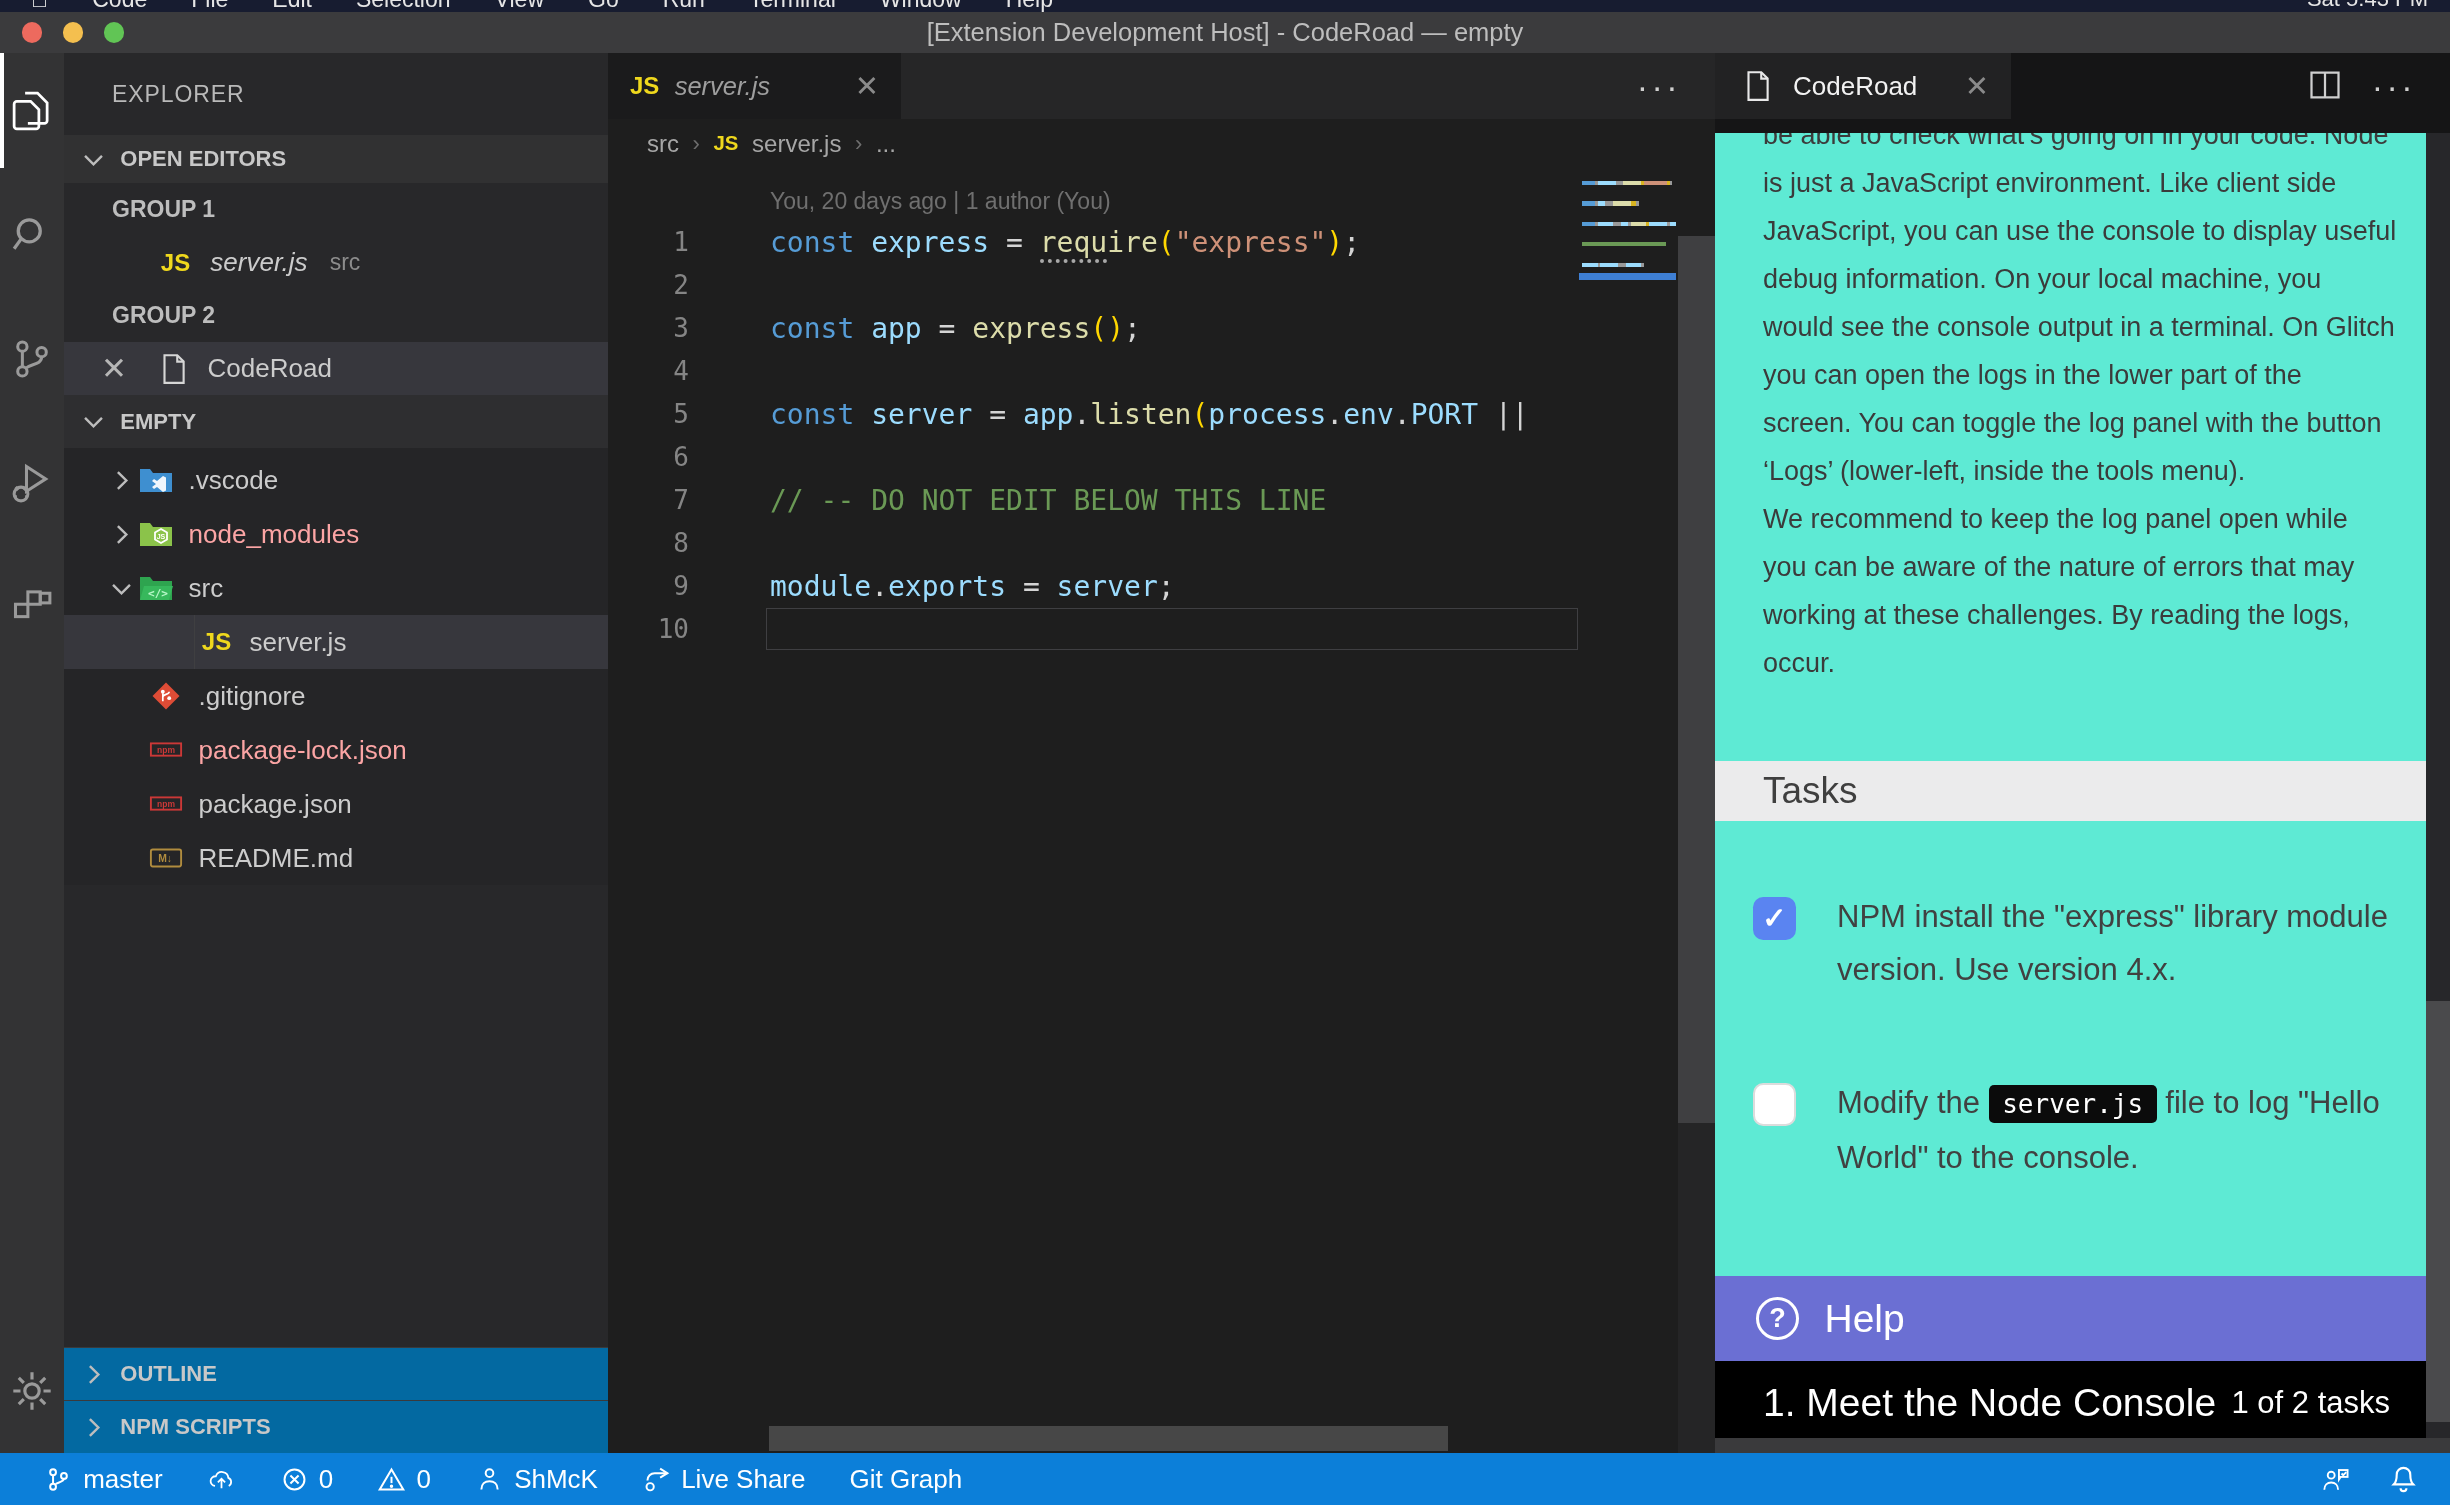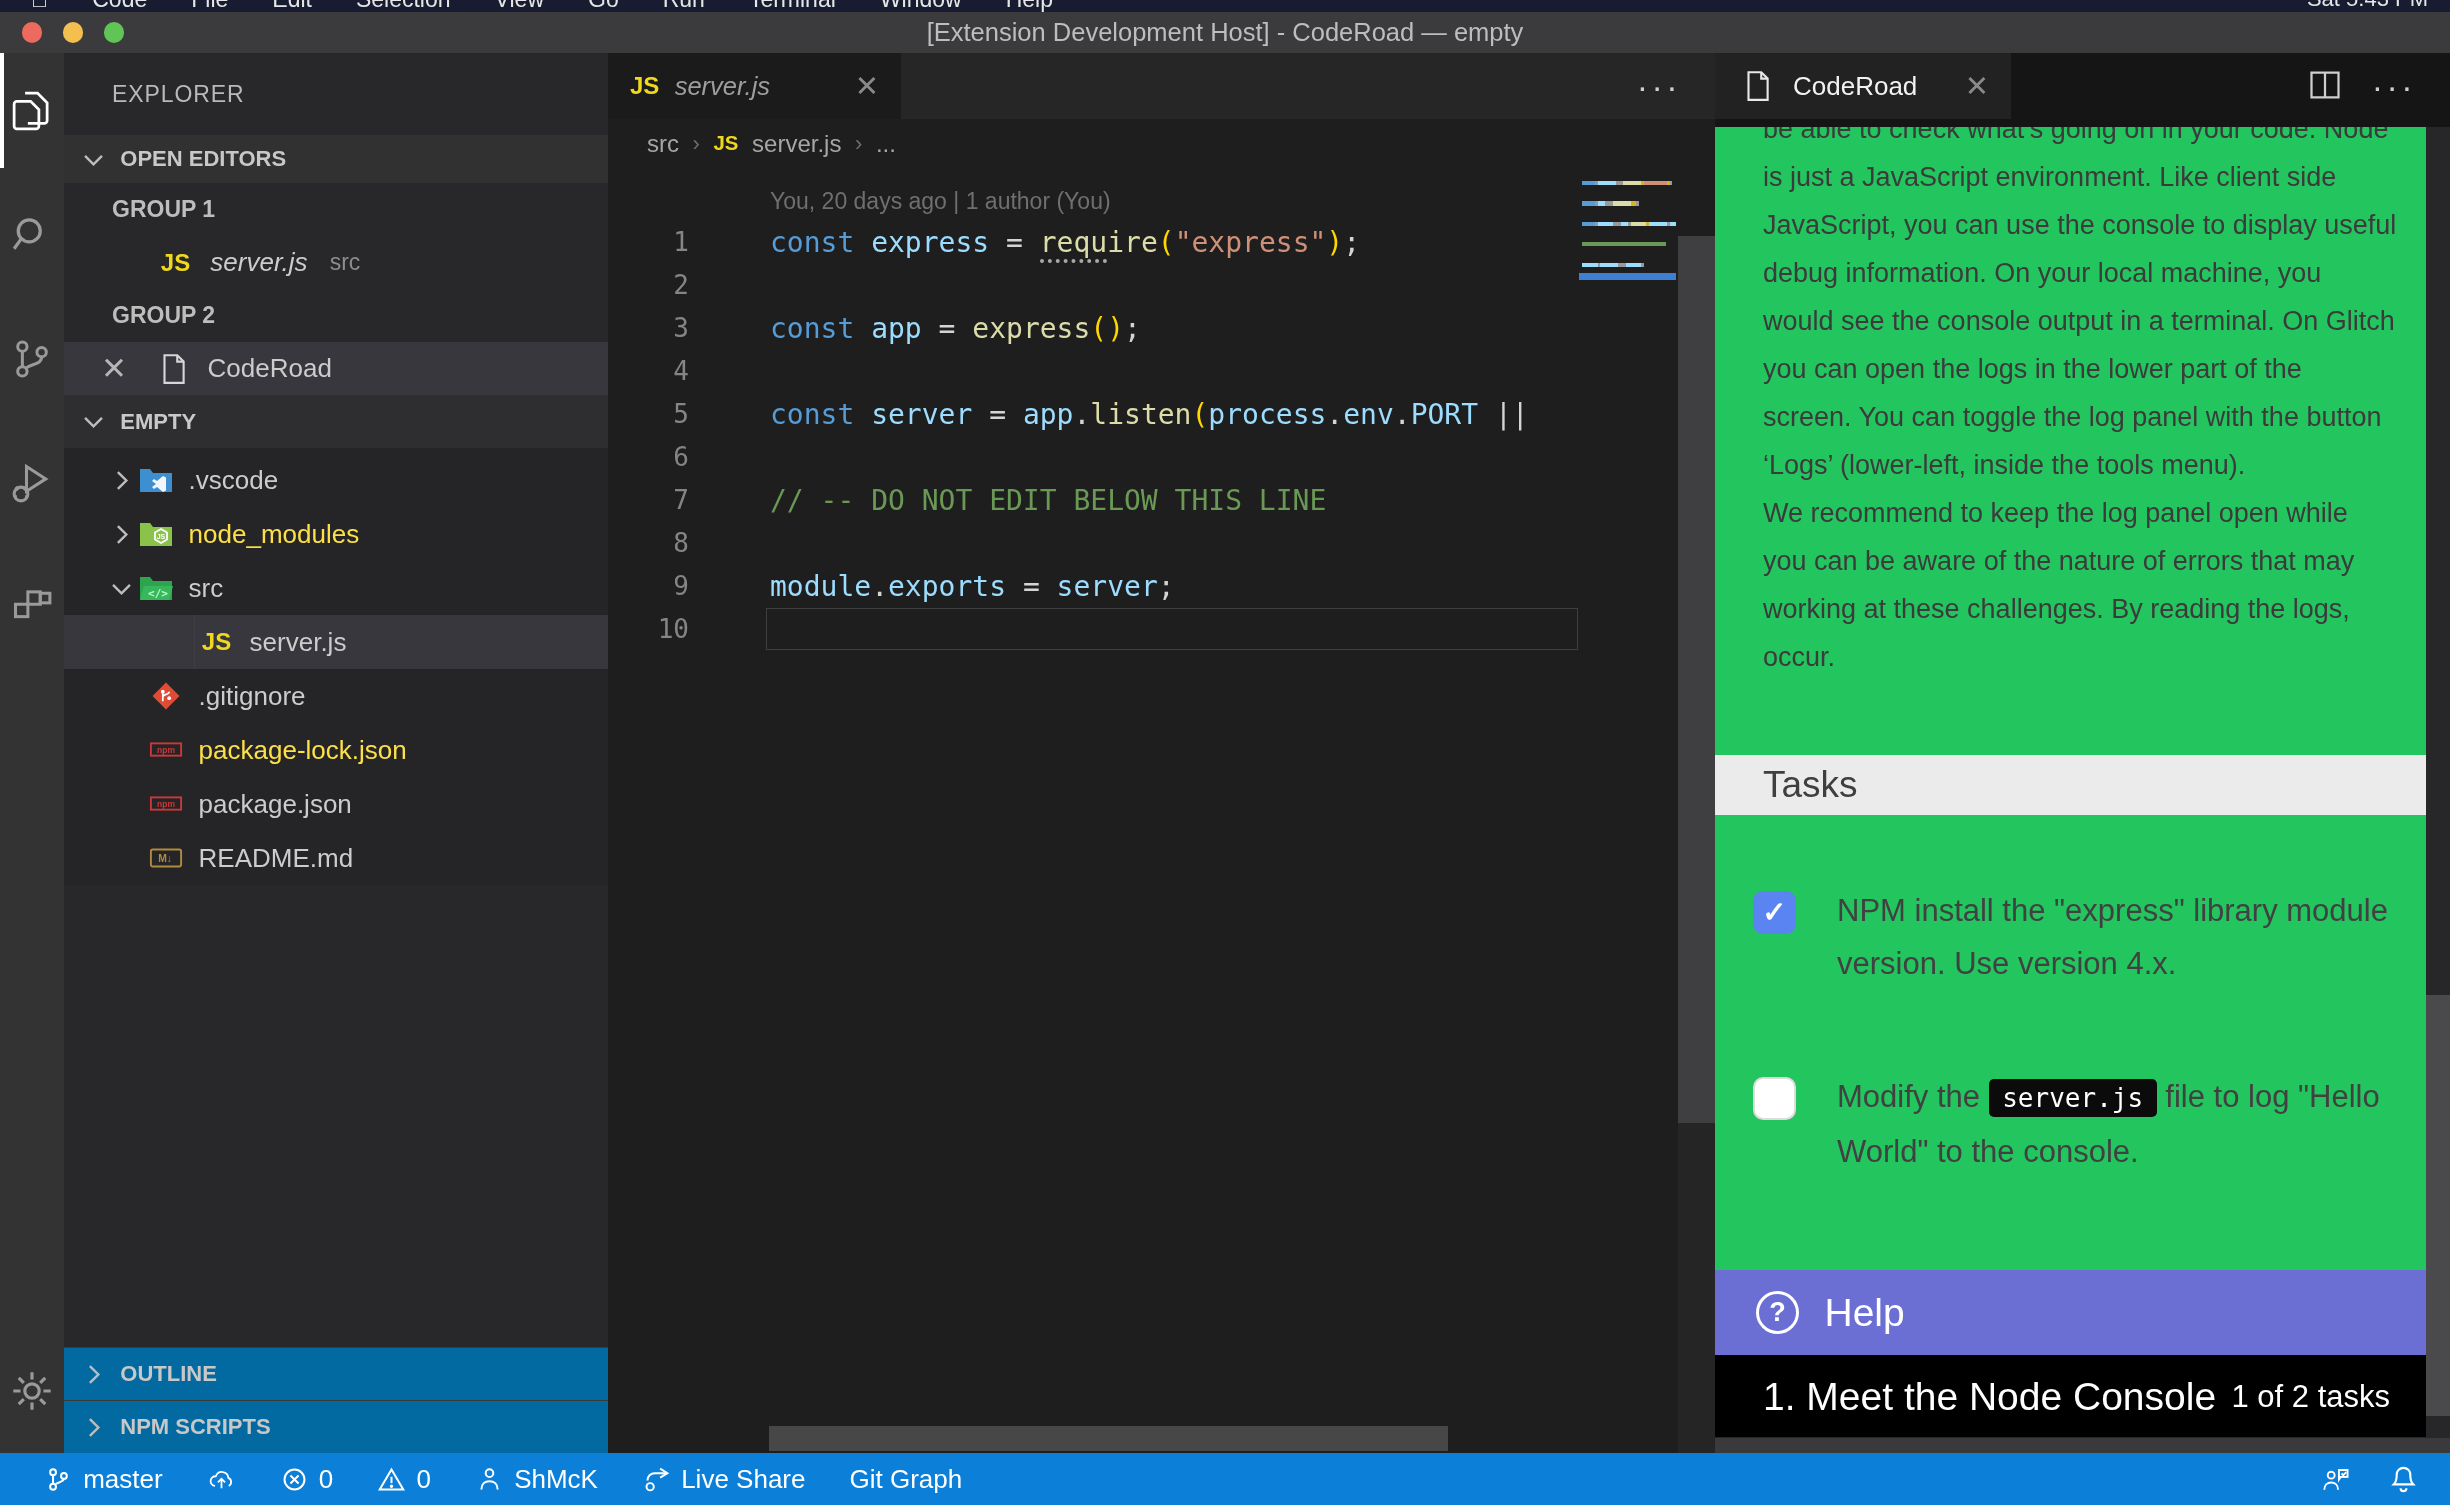--- a/index.html
+++ b/index.html
@@ -35,21 +35,21 @@
   .fico svg{width:34px;height:34px;}
   .js-badge{color:#efd81d;font-weight:bold;font-size:24px;font-family:"Liberation Sans",sans-serif;}
   .oe-name.italic{font-style:italic;}
   .oe-detail{color:#8c8c8c;font-size:23px;margin-left:6.8px;}
   .empty-sect{height:53px;background:#2e2e30;}
   .tree{background:#252527;padding-top:5.1px;flex:none;}
   .tree-row{height:54px;display:flex;align-items:center;padding-left:43px;font-size:26px;position:relative;}
   .tree-row.sel{background:#37373d;}
   .tree-row .spacer{width:39px;flex:none;}
   .tree-row .label{margin-left:13.6px;color:#cccccc;}
-  .tree-row.dim .label{color:#fde047;}
+  .tree-row.dim .label{color:#fca5a5;}
   .guide{position:absolute;left:130px;top:0;bottom:0;border-left:1.7px solid #3f3f41;}
   .sb-bottom{margin-top:auto;}
   .sb-bottom .sb-sect{border-top:0.9px solid #3a3a3c;height:52px;background:#0369a1;}
   
   .group1{position:absolute;left:608px;top:53px;width:1107px;height:1400px;background:#1e1e1e;}
   .tabbar{height:66px;background:#262627;display:flex;align-items:stretch;}
   .tab{width:293px;background:#1b1b1c;display:flex;align-items:center;padding:0 22px;gap:15.3px;box-sizing:border-box;}
   .tab-label{font-size:25.5px;color:#9e9e9e;}
   .tab-label.italic{font-style:italic;}
   .tab-close{margin-left:auto;color:#8a8a8a;font-size:29px;}
@@ -72,21 +72,21 @@
   .mm-cur{position:absolute;left:0;right:0;height:6.8px;background:#3e7fd4;}
   .hscroll{position:absolute;left:161px;bottom:1.7px;width:679px;height:25.5px;background:#474747;}
   
   .divider-top{position:absolute;left:1678px;top:236px;width:37px;height:887px;background:#3f3f41;}
   .divider-bottom{position:absolute;left:1678px;top:1123px;width:37px;height:330px;background:#252526;}
   
   .group2{position:absolute;left:1715px;top:53px;width:735px;height:1400px;background:#151516;}
   .tabbar2{height:66px;background:#151516;display:flex;align-items:stretch;}
   .tab2{width:296px;background:#222223;display:flex;align-items:center;padding:0 22px;gap:17px;box-sizing:border-box;}
   .tab2 .tab-label{color:#f2f2f2;font-size:26px;}
-  .webview{position:absolute;left:0;top:74px;width:735px;height:1319px;background:#22c55e;overflow:hidden;}
+  .webview{position:absolute;left:0;top:80px;width:735px;height:1319px;background:#5eead4;overflow:hidden;}
   .wv-scrollcol{position:absolute;right:0;top:0;width:24px;height:1319px;background:#27272a;}
   .wv-thumb{position:absolute;left:0;right:0;top:868px;height:421px;background:#4a4a4c;}
   .para{position:absolute;left:48px;top:-22px;right:34px;color:#3b3b3b;font-size:27px;line-height:48px;}
   .para div{white-space:nowrap;}
   .tasks-band{position:absolute;left:0;right:24px;top:628px;height:60px;background:#ebebec;display:flex;align-items:center;padding-left:48px;font-size:37px;color:#3f3f3f;box-sizing:border-box;}
   .task{position:absolute;left:38px;right:51px;display:flex;gap:41px;align-items:flex-start;}
   .task .box{width:43px;height:43px;border-radius:10.2px;flex:none;margin-top:6.8px;display:flex;align-items:center;justify-content:center;box-sizing:border-box;}
   .task .box.checked{background:var(--cb-blue);color:#fff;font-size:29px;font-weight:bold;}
   .task .box.unchecked{background:#fff;border:2.6px solid #dcdcdc;}
   .task .txt{font-size:31px;line-height:53px;color:#414141;}

